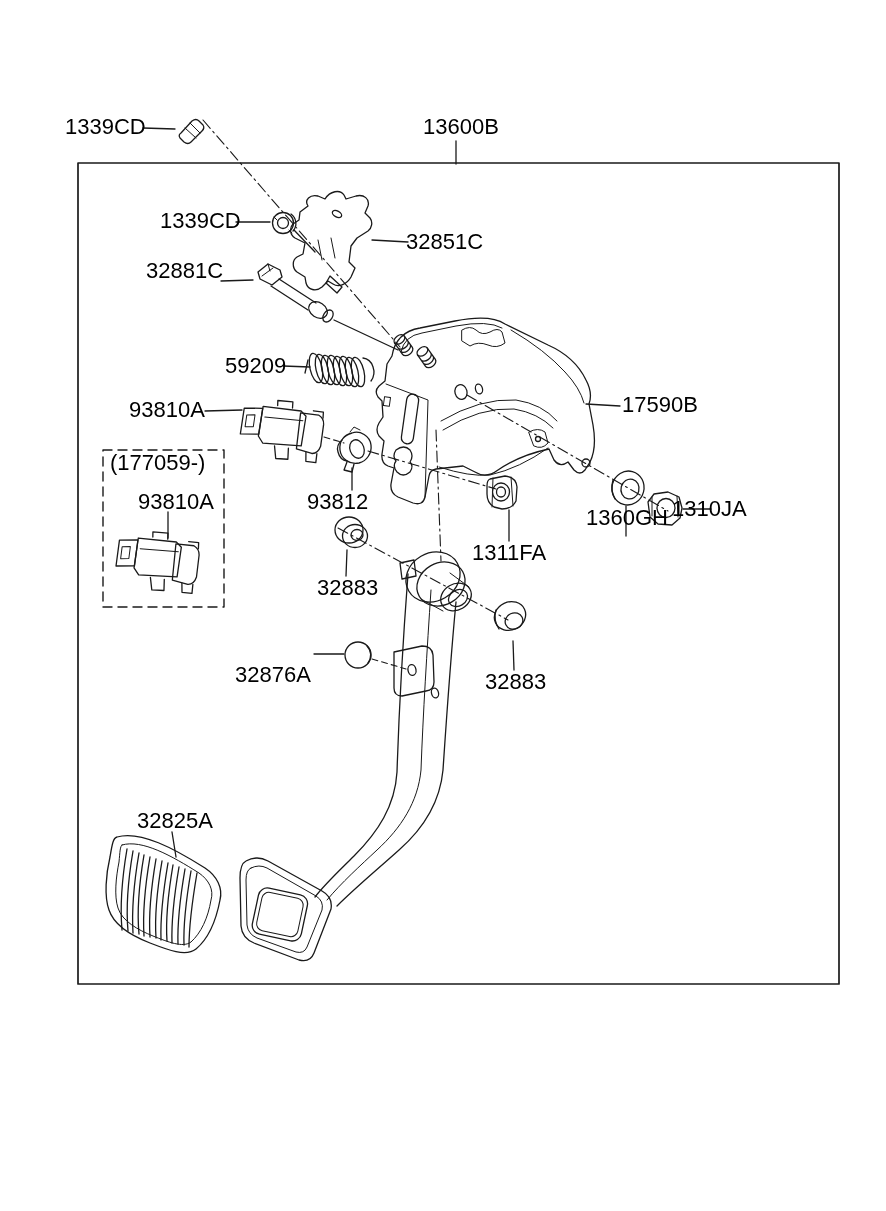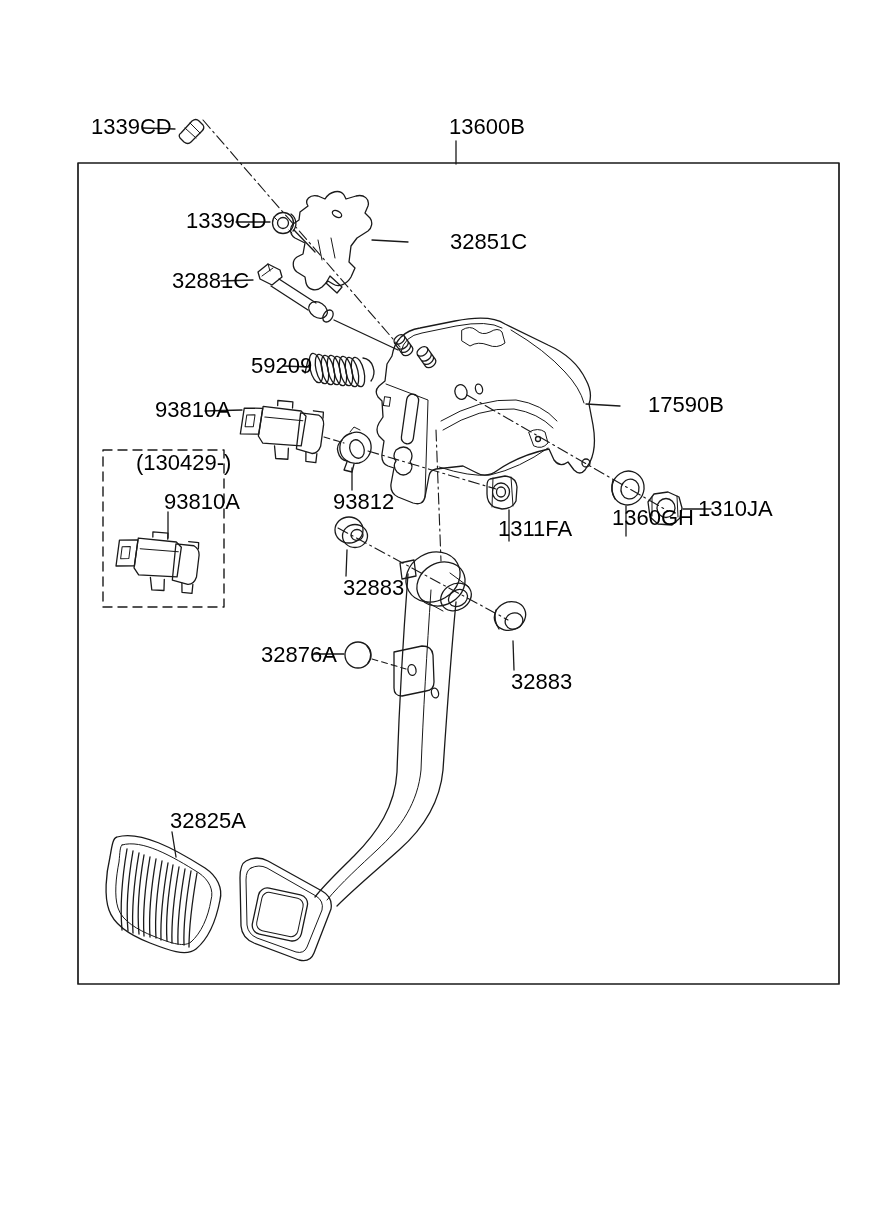--- a/index.html
+++ b/index.html
@@ -1,20 +1,20 @@
 <!DOCTYPE html>
 <html><head>
 <meta charset="utf-8">
 <style>
   html,body{margin:0;padding:0;background:#ffffff;}
   .stage{position:relative;width:886px;height:1211px;background:#ffffff;
          font-family:"Liberation Sans",sans-serif;overflow:hidden;}
   .stage svg{position:absolute;left:0;top:0;}
   .pl{position:absolute;font-size:22px;color:#000;white-space:nowrap;
-      letter-spacing:0px;line-height:1;margin-left:26px;}
+      letter-spacing:0px;line-height:1;}
   svg path,svg rect,svg ellipse,svg circle,svg line,svg polyline{
       fill:none;stroke:#1a1a1a;stroke-width:1.3;stroke-linecap:round;stroke-linejoin:round;}
   svg .frame{stroke-width:1.7;}
   svg .dashdot{stroke-dasharray:11 4 2 4;stroke-width:1.1;}
   svg .dash{stroke-dasharray:6 4;stroke-width:1.1;}
   svg .dashbox{stroke-dasharray:9 6;stroke-width:1.4;}
   svg .thin{stroke-width:1;}
 </style>
 </head>
 <body>
@@ -233,28 +233,28 @@
       <path d="M185,869 Q177,916 178,944"></path>
           <path d="M191,871 Q183,918 184,945"></path>
       <path d="M197,873 Q189,920 189,947"></path>
     </g>
   </g>
 </svg>
 
   <div class="pl" style="left:65px;top:116px">1339CD</div>
   <div class="pl" style="left:423px;top:116px">13600B</div>
   <div class="pl" style="left:160px;top:210px">1339CD</div>
-  <div class="pl" style="left:424px;top:231px">32851C</div>
-  <div class="pl" style="left:146px;top:270px">32881C</div>
+  <div class="pl" style="left:406px;top:231px">32851C</div>
+  <div class="pl" style="left:146px;top:260px">32881C</div>
   <div class="pl" style="left:225px;top:355px">59209</div>
   <div class="pl" style="left:129px;top:399px">93810A</div>
   <div class="pl" style="left:622px;top:394px">17590B</div>
-  <div class="pl" style="left:110px;top:452px">(130429-)</div>
+  <div class="pl" style="left:110px;top:452px">(177059-)</div>
   <div class="pl" style="left:138px;top:491px">93810A</div>
   <div class="pl" style="left:307px;top:491px">93812</div>
-  <div class="pl" style="left:472px;top:518px">1311FA</div>
+  <div class="pl" style="left:472px;top:542px">1311FA</div>
   <div class="pl" style="left:586px;top:507px">1360GH</div>
   <div class="pl" style="left:672px;top:498px">1310JA</div>
   <div class="pl" style="left:317px;top:577px">32883</div>
-  <div class="pl" style="left:235px;top:644px">32876A</div>
+  <div class="pl" style="left:235px;top:664px">32876A</div>
   <div class="pl" style="left:485px;top:671px">32883</div>
-  <div class="pl" style="left:144px;top:810px">32825A</div>
+  <div class="pl" style="left:137px;top:810px">32825A</div>
 </div>
 
 </body></html>

